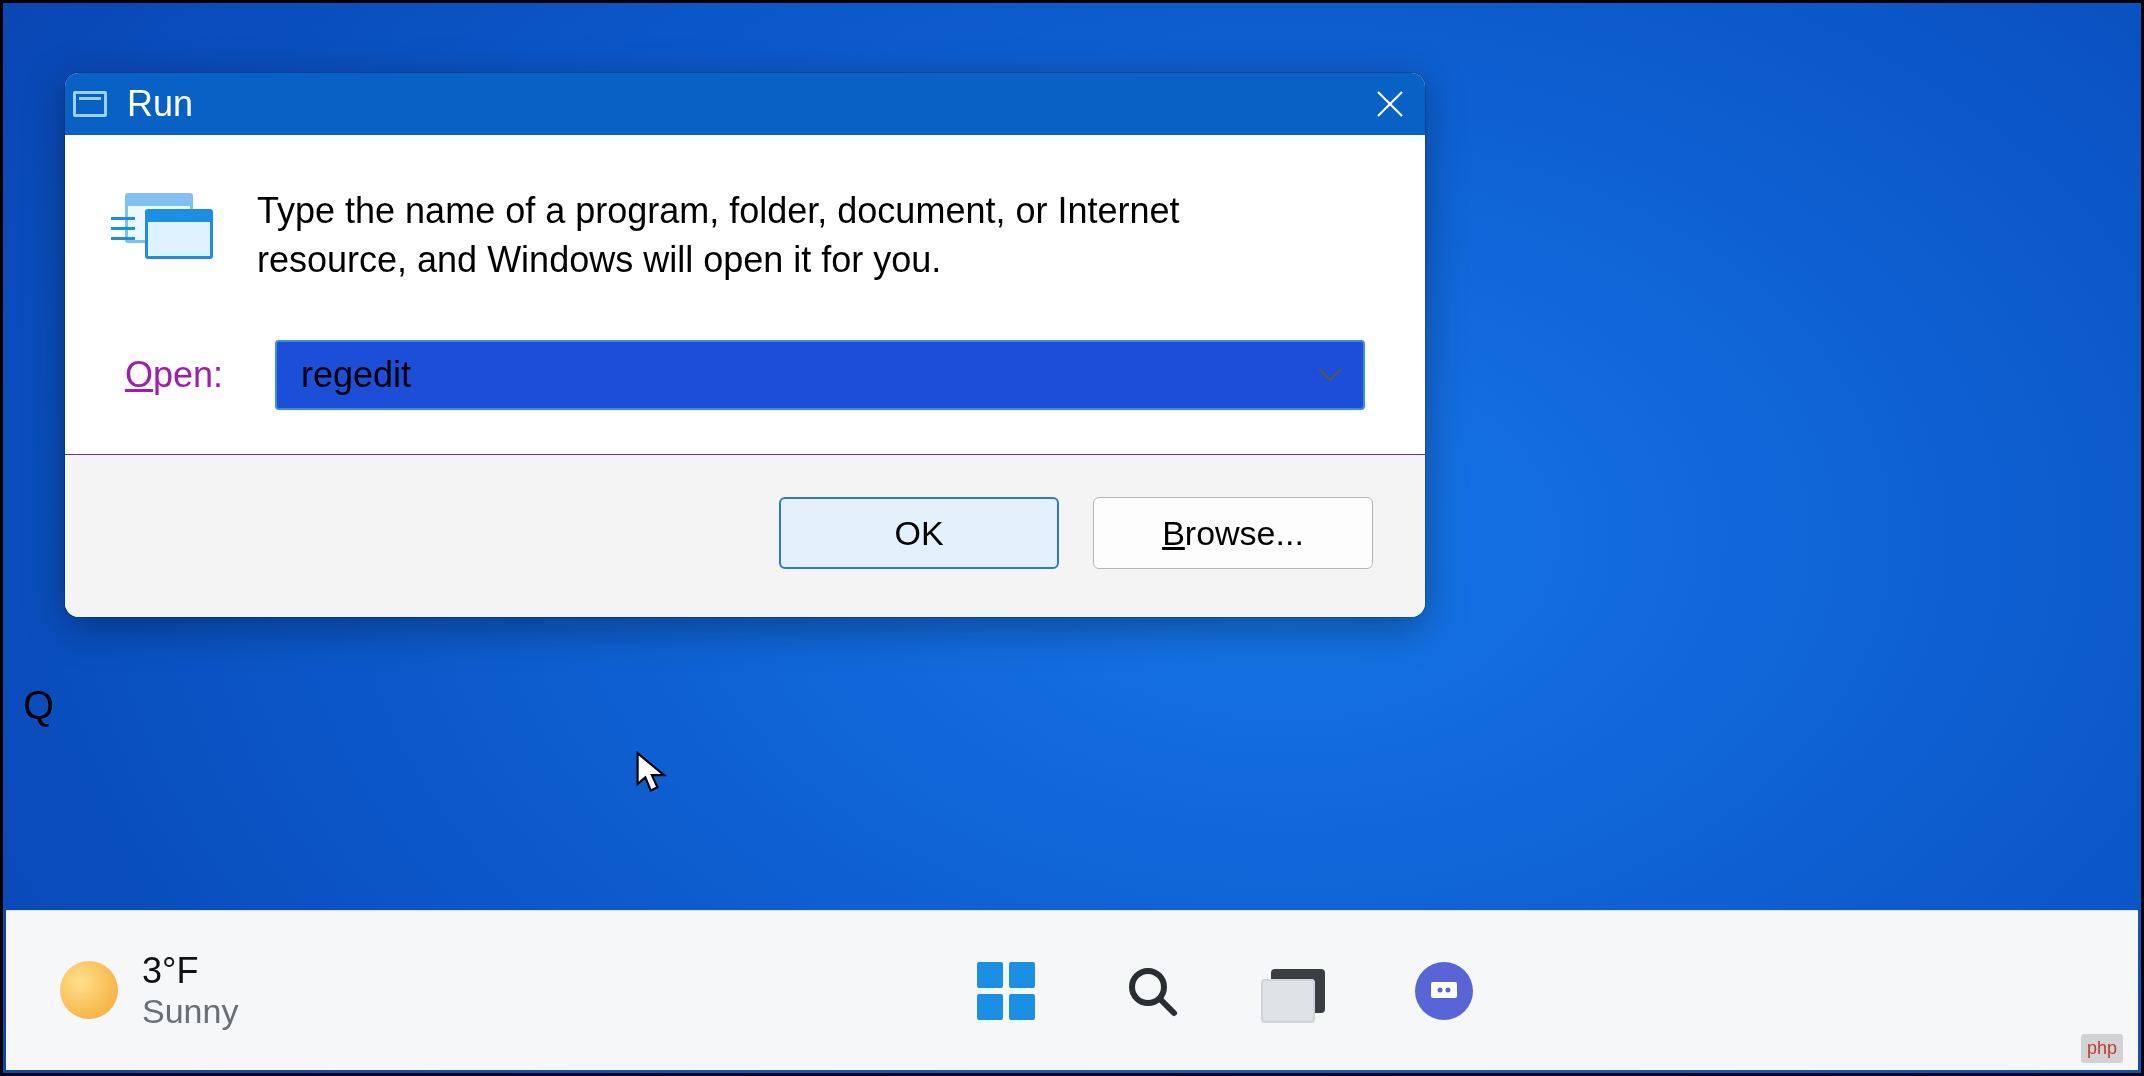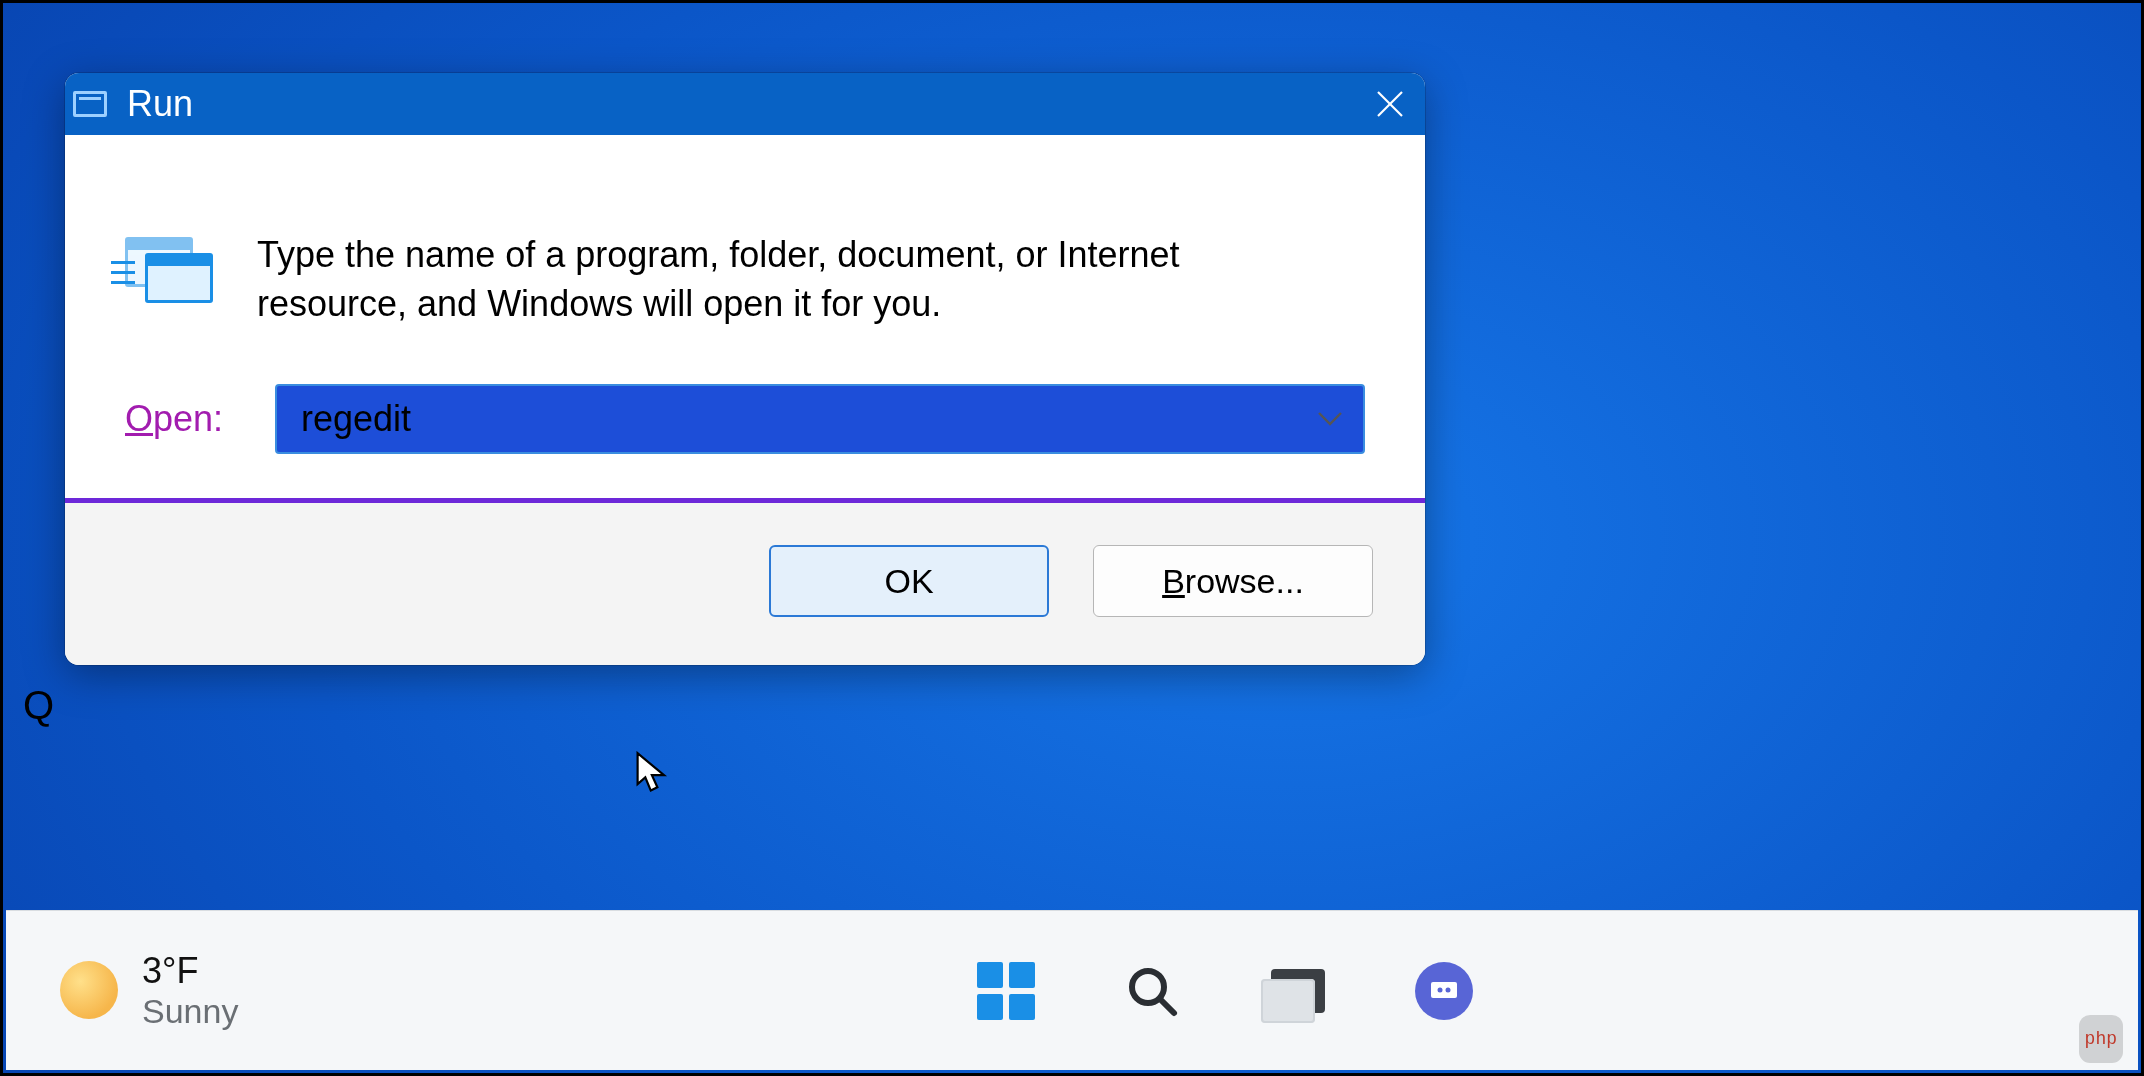--- a/index.html
+++ b/index.html
@@ -55,21 +55,20 @@
     font-size: 38px;
     color:#fff;
     cursor:pointer;
     border-radius:4px;
   }
   .close-x { stroke:#fff; stroke-width:2.2; }
 
   .body-area {
     padding: 52px 60px 44px 60px;
     background:#fff;
-    margin-top:44px;
   }
   .desc-row {
     display:flex;
     align-items:flex-start;
     gap: 40px;
     margin-bottom: 56px;
   }
   .run-icon {
     width: 92px; height: 70px;
     position:relative;
@@ -124,25 +123,25 @@
     background:#1d4ed8;
     outline:none;
   }
   .combo-chevron {
     position:absolute; right:22px; top:50%; transform:translateY(-50%);
     pointer-events:none;
   }
 
   .button-row-wrap {
     background:#f4f4f4;
-    border-top:5px solid #6d28d9;
+    border-top:1px solid #6d28d9;
     padding: 42px 52px 48px;
     display:flex;
     justify-content:flex-end;
-    gap: 44px;
+    gap: 34px;
   }
   .btn {
     width: 280px;
     height: 72px;
     border:1px solid #b6b6b6;
     border-radius:6px;
     background:#fdfdfd;
     font-size: 34px;
     display:flex; align-items:center; justify-content:center;
     cursor:pointer;
@@ -224,24 +223,24 @@
   }
   .chat-icon {
     width:58px; height:58px; border-radius:50%;
     background:#5865d6;
     display:flex; align-items:center; justify-content:center;
   }
   .chat-icon svg { display:block; }
 
   .watermark {
     position:absolute; right:18px; bottom:10px;
-    font-size:18px; padding:14px 6px;
+    font-size:18px; padding:4px 6px;
     background:rgba(0,0,0,.15); color:#c0392b;
-    font-family: Liberation Mono, monospace;
-    border-radius:11px;
+    font-family: Liberation Sans, sans-serif;
+    border-radius:3px;
   }
 </style>
 </head>
 <body>
 
 <div class="run-dialog">
   <div class="titlebar">
     <div class="titlebar-icon"></div>
     <div class="titlebar-title">Run</div>
     <div class="titlebar-close">

